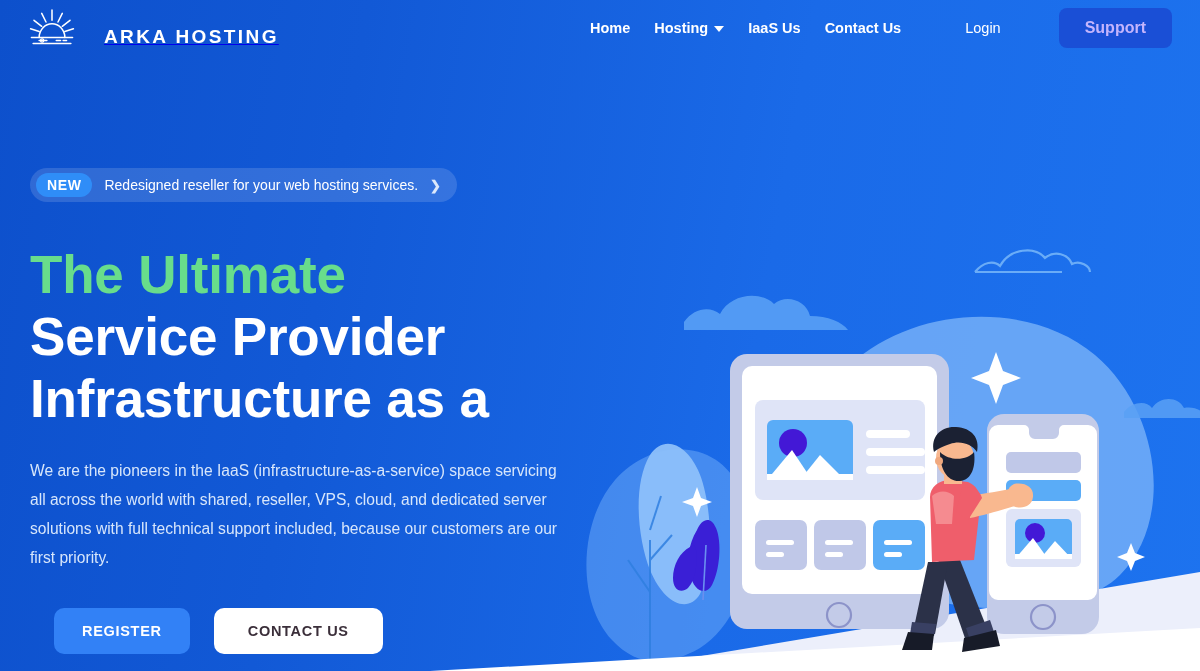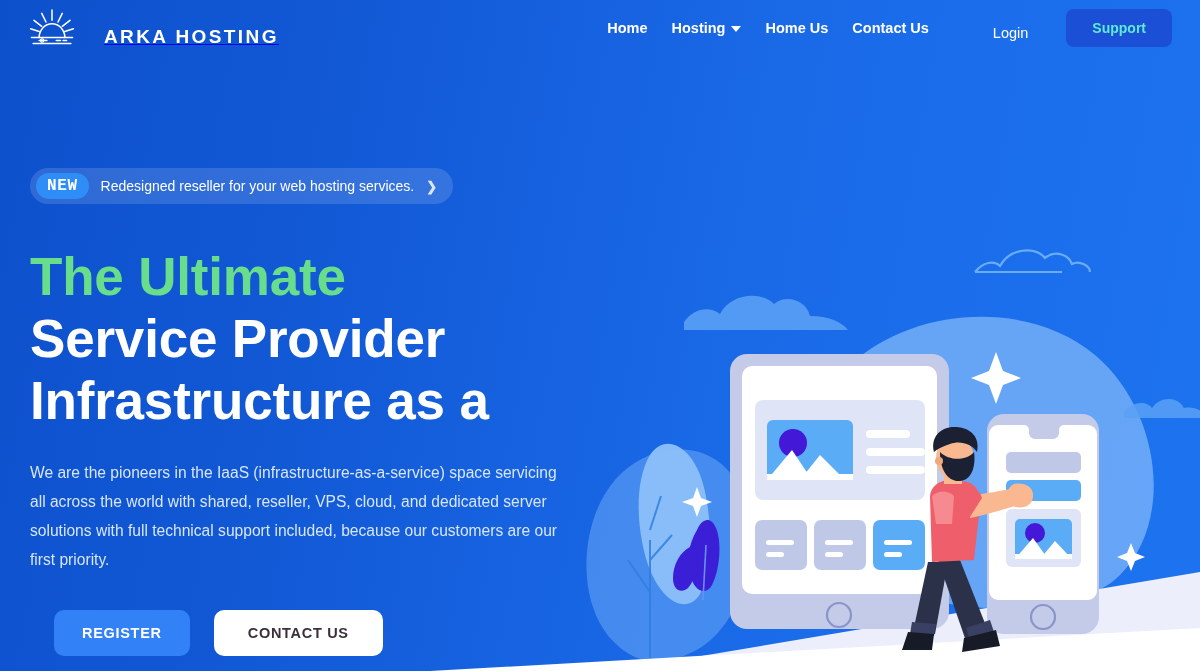--- a/index.html
+++ b/index.html
@@ -44,55 +44,55 @@
     cursor: pointer;
   }
   .caret {
     display: inline-block;
     width: 0; height: 0;
     border-left: 5px solid transparent;
     border-right: 5px solid transparent;
     border-top: 6px solid #fff;
     margin-top: 2px;
   }
-  .nav-right { display: flex; align-items: flex-end; gap: 24px; margin-left: 50px; }
+  .nav-right { display: flex; align-items: center; gap: 16px; margin-left: 50px; }
   .login-link {
     color: #fff; font-size: 14.5px; font-weight: normal;
     text-decoration: none; padding: 6px 14px; cursor: pointer;
   }
   .support-btn {
     background: #1a4fd6;
-    color: #5eead4; font-size: 14px; font-weight: bold;
+    color: #c4b5fd; font-size: 16px; font-weight: bold;
     border: none; border-radius: 8px;
     padding: 11px 26px;
     cursor: pointer;
     font-family: "Liberation Sans", sans-serif;
+    margin-left: 28px;
   }
 
   
   .hero {
     position: absolute; left: 30px; top: 168px;
     width: 560px;
     z-index: 20;
   }
   .pill {
     display: inline-flex; align-items: center; gap: 12px;
     background: rgba(255,255,255,0.14);
     border-radius: 999px;
     padding: 5px 8px 5px 6px;
     cursor: pointer;
   }
   .pill-badge {
     background: #2f8df8;
     color: #fff;
-    font-size: 16px; font-weight: bold;
+    font-size: 14px; font-weight: bold;
     letter-spacing: 0.6px;
     border-radius: 999px;
     padding: 4px 11px;
-    font-family: Liberation Mono, monospace;
   }
   .pill-text {
     color: #fff; font-size: 14px; white-space: nowrap;
   }
   .pill-arrow {
     color: #dbe8fb; font-size: 13px; font-weight: bold;
     margin-right: 8px; line-height: 1;
   }
 
   h1.headline {
@@ -283,21 +283,21 @@
     <nav class="nav">
       <div class="nav-links">
         <a class="nav-link" href="#">
           <span>Home</span>
         </a>
         <a class="nav-link" href="#">
           <span>Hosting</span>
           <span class="caret"></span>
         </a>
         <a class="nav-link" href="#">
-          <span>Home Us</span>
+          <span>IaaS Us</span>
         </a>
         <a class="nav-link" href="#">
           <span>Contact Us</span>
         </a>
       </div>
       <div class="nav-right">
         <a class="login-link" href="#">Login</a>
         <button class="support-btn">Support</button>
       </div>
     </nav>

